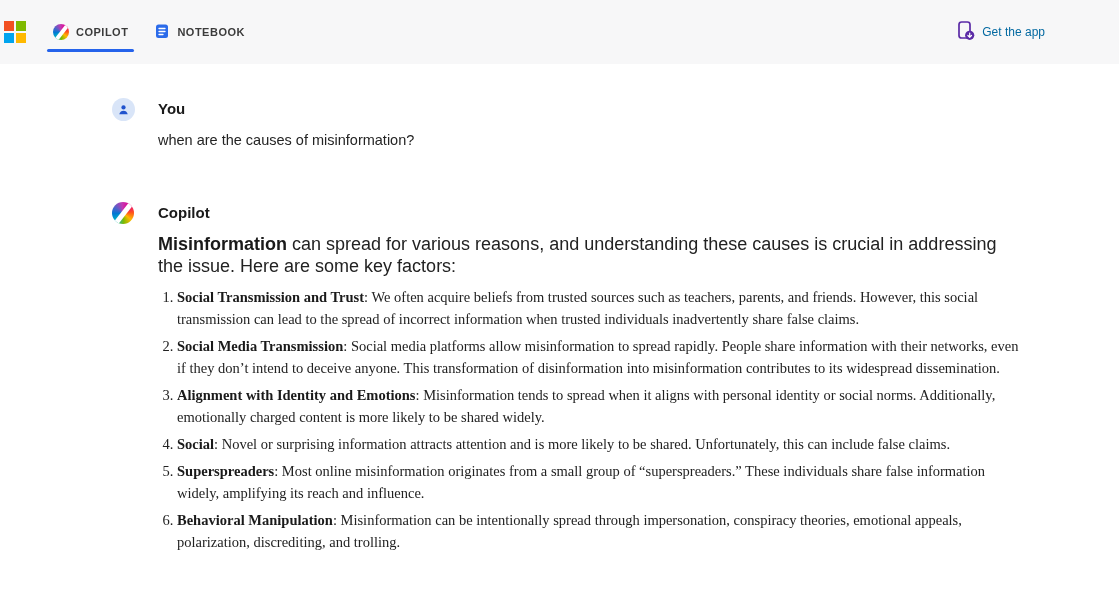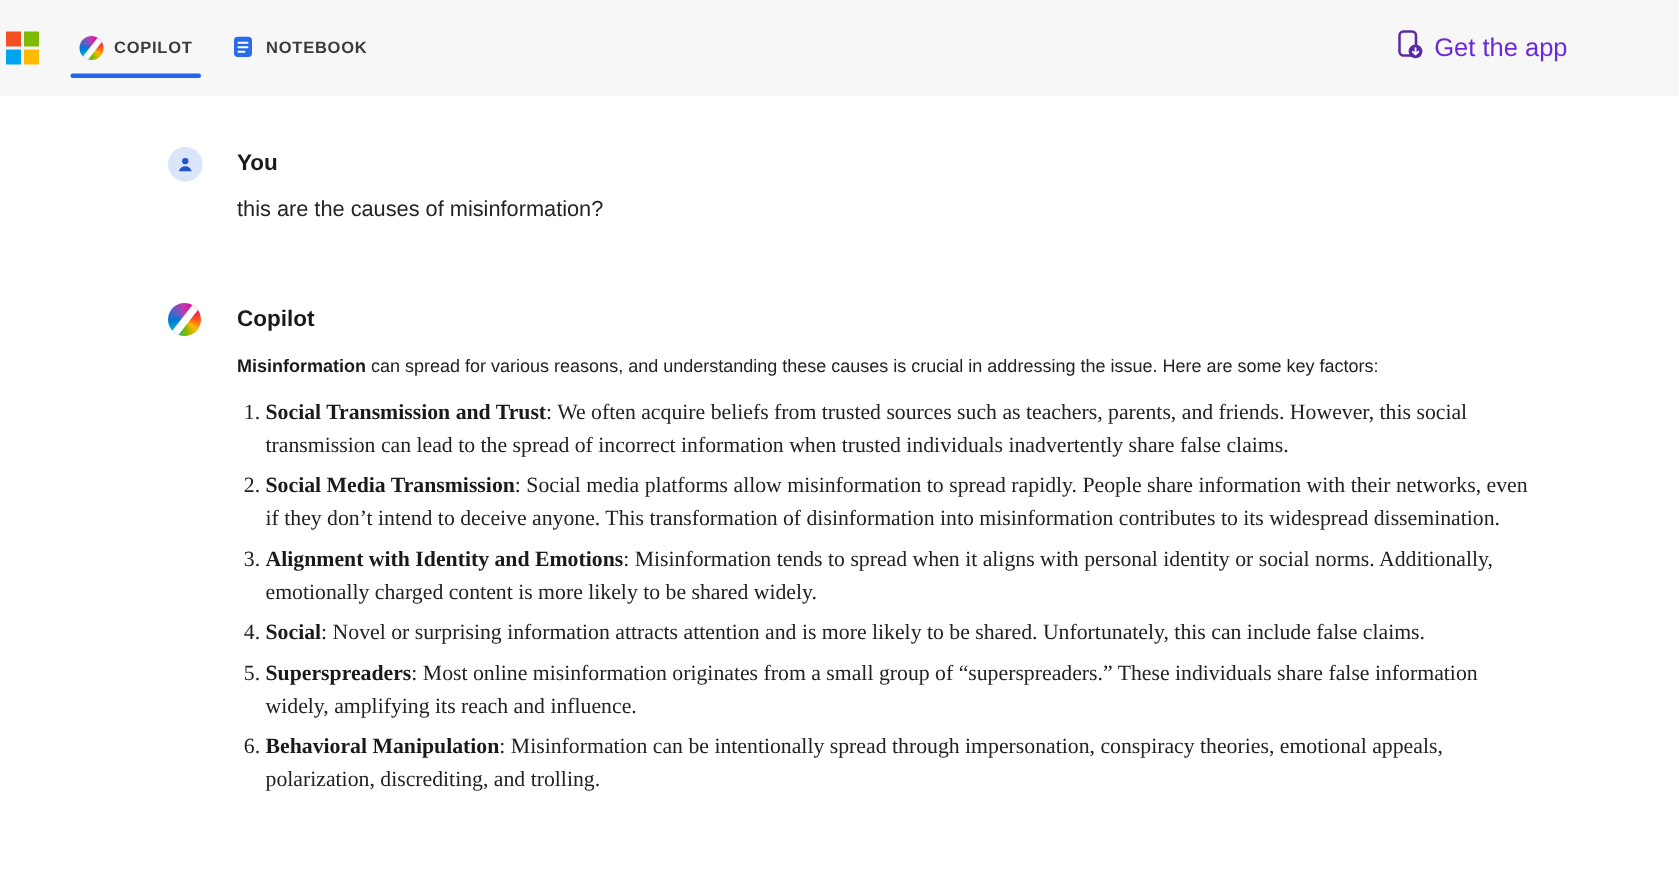--- a/index.html
+++ b/index.html
@@ -49,37 +49,37 @@
   }
   .copilot-logo::after {
     content:""; position:absolute; left:42%; top:-20%;
     width:22%; height:140%; background:#fff; transform:rotate(38deg);
   }
   .copilot-logo.lg { width:22px; height:22px; }
 
   .get-app {
     margin-left:auto; margin-right:74px;
     display:flex; align-items:center; gap:7px;
-    color:#6d28d9; font-size:17px; font-weight:400; cursor:pointer;
+    color:#0369a1; font-size:12px; font-weight:400; cursor:pointer;
   }
 
   
   .main { padding:34px 0 0 112px; }
   .message { display:flex; gap:18px; }
   .avatar-col { width:23px; flex:0 0 auto; }
   .user-avatar {
     width:23px; height:23px; border-radius:50%;
     background:#d9e5f8; display:flex; align-items:center; justify-content:center;
   }
   .msg-body { width:868px; padding-left:5px; }
   .sender { font-size:15px; font-weight:700; color:#1a1a1a; line-height:22px; }
   .q-text { margin-top:9px; font-size:14.5px; line-height:22px; color:#242424; }
 
   .message.copilot { margin-top:51px; }
-  .intro { margin-top:9px; font-size:12px; line-height:22px; }
+  .intro { margin-top:9px; font-size:18px; line-height:22px; }
   .intro b, .cause-list b { font-weight:700; color:#1a1a1a; }
 
   .cause-list { margin:9px 0 0 0; padding-left:19px; font-size:14.5px; line-height:22px;font-family:Liberation Serif, serif; }
   .cause-list li { margin-bottom:5px; }
 </style>
 </head>
 <body>
 
 <div class="header">
   <div class="ms-logo">
@@ -123,21 +123,21 @@
     <div class="avatar-col">
       <div class="user-avatar">
         <svg width="15" height="15" viewBox="0 0 24 24">
             <circle cx="12" cy="8.6" r="3.4" fill="#2053cd"></circle>
             <path d="M5.2 19.4c1-3.6 3.6-5.4 6.8-5.4s5.8 1.8 6.8 5.4z" fill="#2053cd"></path>
           </svg>
       </div>
     </div>
     <div class="msg-body">
       <div class="sender">You</div>
-      <div class="q-text">this are the causes of misinformation?</div>
+      <div class="q-text">when are the causes of misinformation?</div>
     </div>
   </div>
 
   <div class="message copilot">
     <div class="avatar-col">
       <div class="copilot-logo lg"></div>
     </div>
     <div class="msg-body">
       <div class="sender">Copilot</div>
 

